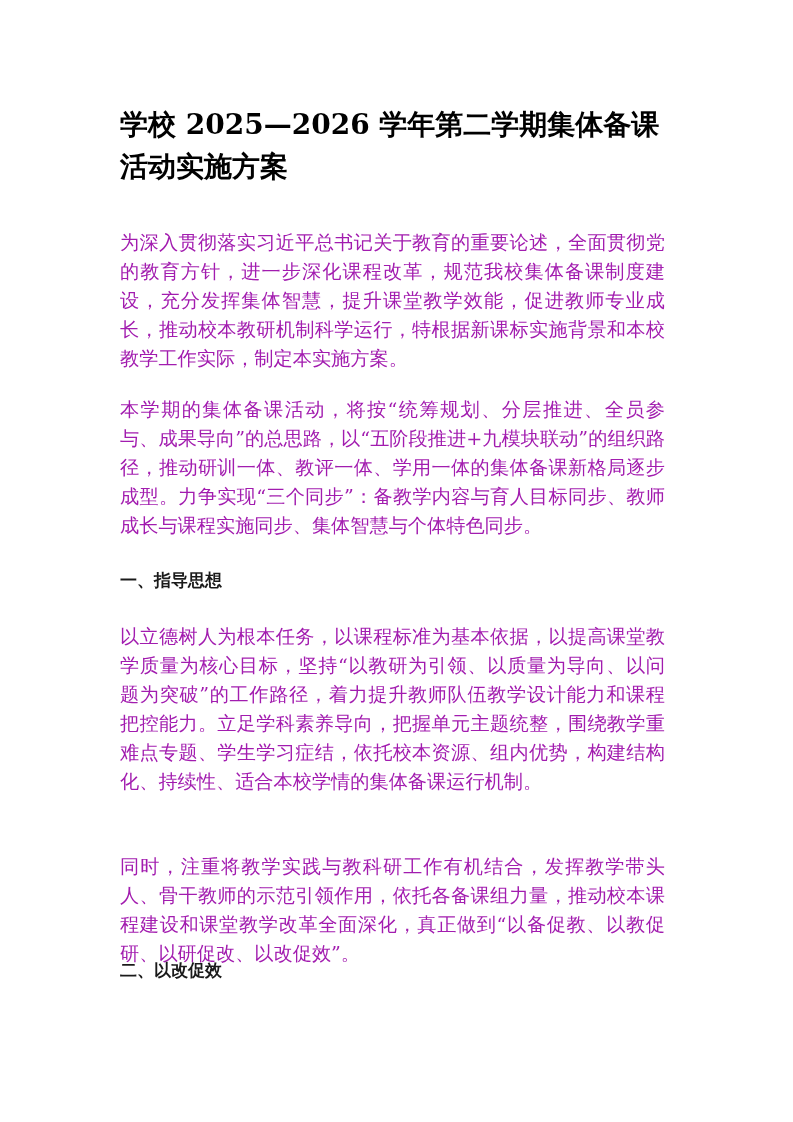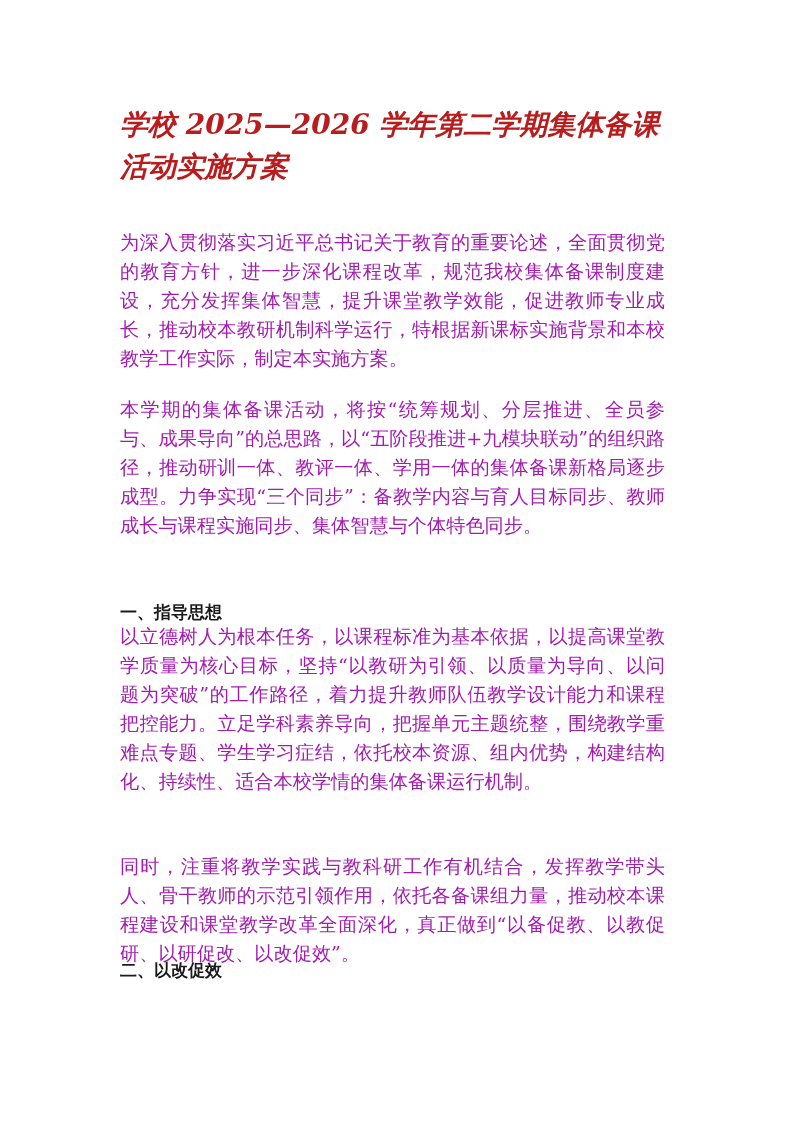--- a/index.html
+++ b/index.html
@@ -1,22 +1,22 @@
 <!DOCTYPE html>
 <html><head>
 <meta charset="utf-8">
 <style>
   html, body { margin: 0; padding: 0; background: #ffffff; }
   body { width: 793px; height: 1122px; position: relative; overflow: hidden; }
   .page { position: absolute; left: 120px; top: 0; width: 545px; color: #222; }
   .title {
     position: absolute; top: 104px; left: 0; width: 560px;
     font-family: "DejaVu Serif", "Liberation Serif", serif;
-    font-weight: bold; font-size: 28px; line-height: 42px; color: #b91c1c;
-    margin: 0; letter-spacing: 0px; font-style: italic;
+    font-weight: bold; font-size: 28px; line-height: 42px; color: #000000;
+    margin: 0; letter-spacing: 0px;
   }
   .para {
     position: absolute; left: 0; width: 545px; margin: 0;
     font-family: "DejaVu Serif", "Liberation Serif", serif;
     font-size: 19.2px; line-height: 29px; color: #a21caf;
     text-align: justify;
   }
   .heading {
     position: absolute; left: 0; margin: 0;
     font-family: "DejaVu Sans", "Liberation Sans", sans-serif;
@@ -26,20 +26,20 @@
 </head>
 <body>
 
 <div class="page">
   <h1 class="title">学校 2025—2026 学年第二学期集体备课活动实施方案</h1>
 
   <p class="para" style="top:228px;">为深入贯彻落实习近平总书记关于教育的重要论述，全面贯彻党的教育方针，进一步深化课程改革，规范我校集体备课制度建设，充分发挥集体智慧，提升课堂教学效能，促进教师专业成长，推动校本教研机制科学运行，特根据新课标实施背景和本校教学工作实际，制定本实施方案。</p>
 
   <p class="para" style="top:395px;">本学期的集体备课活动，将按“统筹规划、分层推进、全员参与、成果导向”的总思路，以“五阶段推进+九模块联动”的组织路径，推动研训一体、教评一体、学用一体的集体备课新格局逐步成型。力争实现“三个同步”：备教学内容与育人目标同步、教师成长与课程实施同步、集体智慧与个体特色同步。</p>
 
-  <h2 class="heading" style="top:600px;text-align:right;">一、指导思想</h2>
+  <h2 class="heading" style="top:568px;text-align:right;">一、指导思想</h2>
 
   <p class="para" style="top:622px;">以立德树人为根本任务，以课程标准为基本依据，以提高课堂教学质量为核心目标，坚持“以教研为引领、以质量为导向、以问题为突破”的工作路径，着力提升教师队伍教学设计能力和课程把控能力。立足学科素养导向，把握单元主题统整，围绕教学重难点专题、学生学习症结，依托校本资源、组内优势，构建结构化、持续性、适合本校学情的集体备课运行机制。</p>
 
   <p class="para" style="top:811px;margin-top:41px;">同时，注重将教学实践与教科研工作有机结合，发挥教学带头人、骨干教师的示范引领作用，依托各备课组力量，推动校本课程建设和课堂教学改革全面深化，真正做到“以备促教、以教促研、以研促改、以改促效”。</p>
 
   <h2 class="heading" style="top:958px;">二、以改促效</h2>
 </div>
 
 </body></html>

